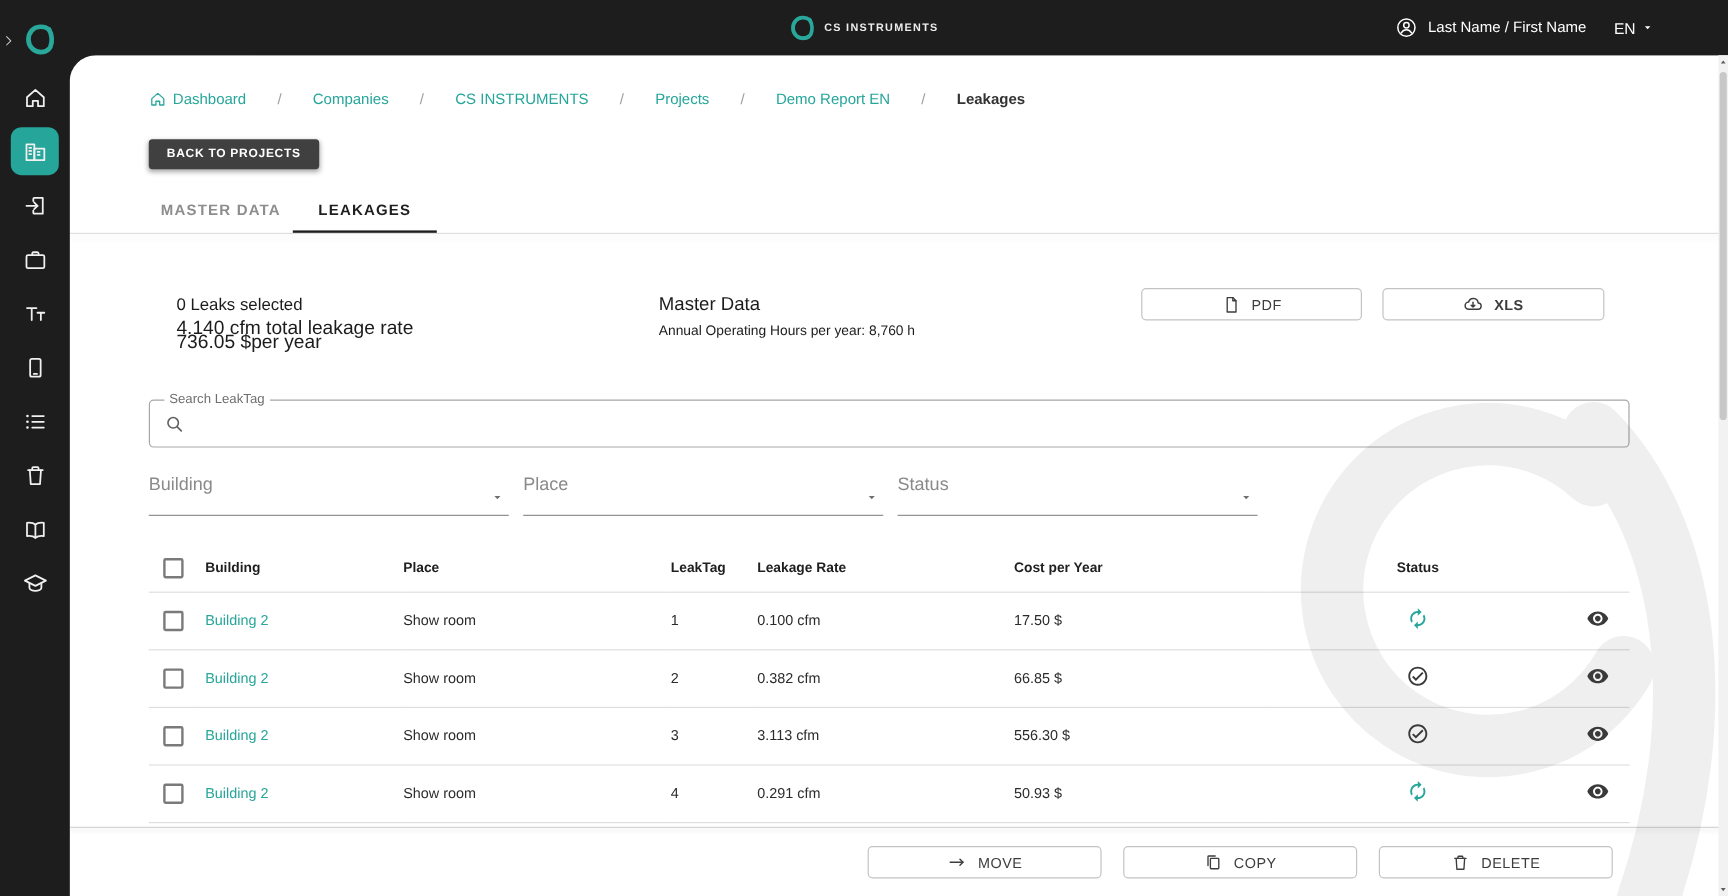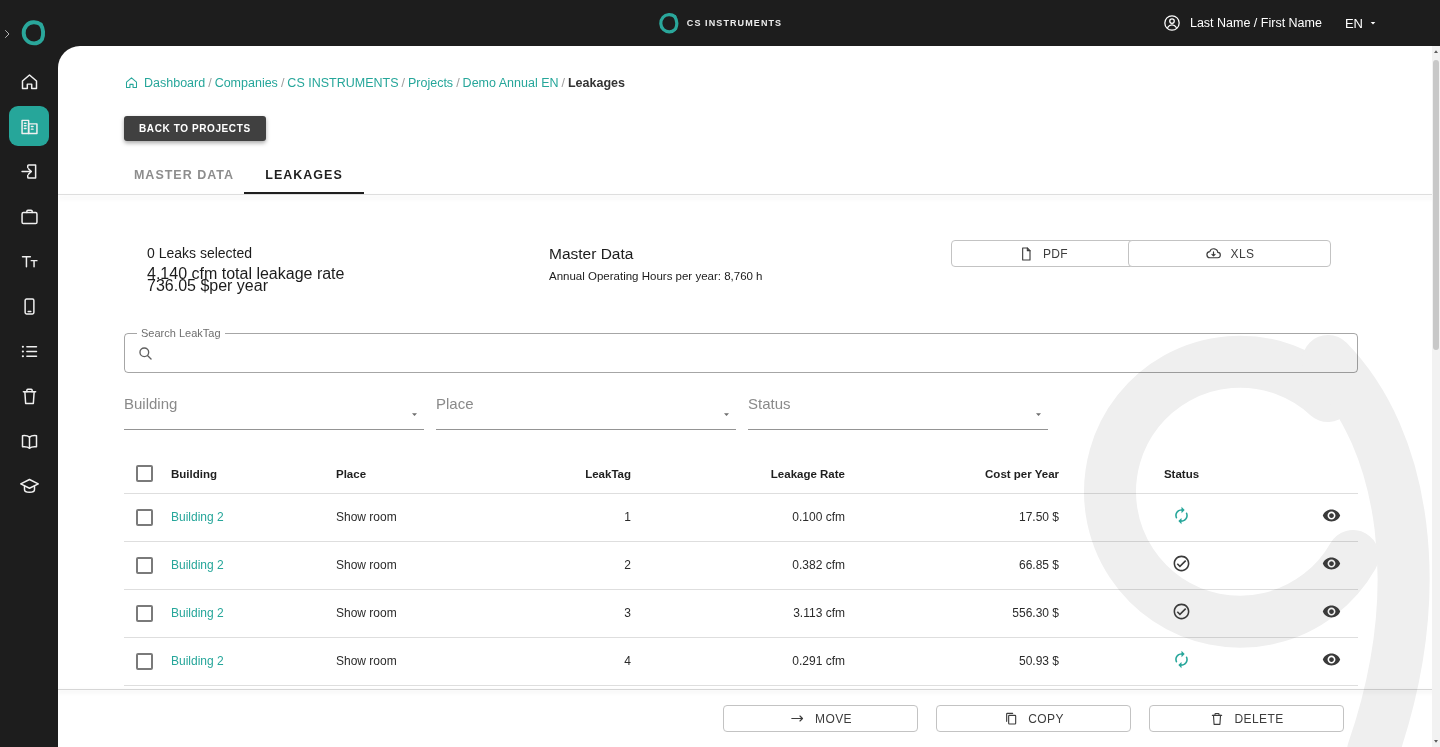--- a/index.html
+++ b/index.html
@@ -26,21 +26,21 @@
   .nav { position: absolute; top: 59px; left: 0; width: 58px; display: flex; flex-direction: column; }
   .nav-item { position: relative; width: 58px; height: 45px; display: flex; align-items: center; justify-content: center; color: #f0f0f0; cursor: pointer; }
   .nav-item svg { position: relative; width: 21px; height: 21px; }
   .nav-item.active::before { content: ""; position: absolute; left: 9px; top: 2px; width: 40px; height: 40px; background: #26a69a; border-radius: 9px; }
 
   
   .content { position: absolute; left: 58px; top: 46px; width: 1382px; height: 701px; background: #fff; border-top-left-radius: 22px; overflow: hidden; z-index: 4; }
 
   .watermark { position: absolute; left: 950px; top: 255px; pointer-events: none; }
 
-  .breadcrumb { position: absolute; top: 29px; left: 66px; display: flex; align-items: center; gap: 3px; font-size: 12.5px; }
+  .breadcrumb { position: absolute; top: 29px; left: 66px; display: flex; align-items: center; gap: 26px; font-size: 12.5px; }
   .breadcrumb a { color: #26a69a; text-decoration: none; cursor: pointer; display: flex; align-items: center; gap: 5px; }
   .breadcrumb .sep { color: #9e9e9e; }
   .breadcrumb .current { color: #333; font-weight: 700; }
 
   .back-btn { position: absolute; top: 70px; left: 66px; height: 25px; padding: 0 15px; background: #404040; color: #fff;
     font-family: "Liberation Sans", sans-serif; font-size: 10px; font-weight: 700; letter-spacing: .6px; border: none; border-radius: 3px;
     box-shadow: 0 2px 4px rgba(0,0,0,.35); cursor: pointer; }
 
   .tabbar { position: absolute; top: 110px; left: 66px; display: flex; }
   .tab { width: 120px; height: 38px; display: flex; align-items: center; justify-content: center;
@@ -55,39 +55,39 @@
   .leaks-summary .sub { font-size: 16px; line-height: 12px; }
 
   .masterdata-summary { position: absolute; left: 491px; top: 199px; color: #1c1c1c; }
   .masterdata-summary .h { font-size: 15.5px; margin-bottom: 7px; }
   .masterdata-summary .sub { font-size: 11.5px; }
 
   .btn-outline { height: 27px; border: 1px solid #c3c3c3; border-radius: 4px; background: #fff; display: flex; align-items: center;
     justify-content: center; gap: 9px; font-family: "Liberation Sans", sans-serif; font-size: 12px; letter-spacing: .4px; color: #3d3d3d; cursor: pointer; }
   .btn-outline svg { color: #3d3d3d; }
   .pdf-btn { position: absolute; left: 893px; top: 194px; width: 184px; }
-  .xls-btn { position: absolute; left: 1070px; top: 194px; width: 203px; }
+  .xls-btn { position: absolute; left: 1094px; top: 194px; width: 185px; font-weight: bold; }
 
   .search-field { position: absolute; left: 66px; top: 287px; width: 1234px; height: 40px; border: 1px solid rgba(0,0,0,.35); border-radius: 4px; background: transparent; }
   .search-label { position: absolute; top: -7px; left: 12px; background: #fff; padding: 0 4px; font-size: 11px; color: #6f6f6f; }
   .search-glyph { position: absolute; left: 11px; top: 10px; color: #5f5f5f; }
   .search-input { position: absolute; left: 40px; top: 0; width: 1180px; height: 38px; border: none; outline: none; background: transparent; font-size: 13px; font-family: "Liberation Sans", sans-serif; }
 
   .filter { position: absolute; top: 344px; width: 300px; height: 40px; border-bottom: 1px solid rgba(0,0,0,.42); cursor: pointer; }
   .filter-label { font-size: 15px; color: #8a8a8a; padding-top: 5px; }
   .filter-caret { position: absolute; right: 4px; bottom: 9px; color: #6f6f6f; }
   .filter-building { left: 66px; } .filter-place { left: 378px; } .filter-status { left: 690px; }
 
   .leak-table { position: absolute; left: 66px; top: 409px; width: 1234px; border-collapse: collapse; table-layout: fixed; }
   .leak-table th { height: 38px; font-size: 11.5px; font-weight: 700; color: #1f1f1f; border-bottom: 1px solid rgba(0,0,0,.13); }
   .leak-table td { height: 48px; font-size: 12px; color: #2b2b2b; border-bottom: 1px solid rgba(0,0,0,.13); }
   .c-building, .c-place { text-align: left; }
   th.c-building, td.c-building { padding-left: 7px; }
   th.c-place, td.c-place { padding-left: 2px; }
-  .c-leaktag, .c-rate, .c-cost { text-align: right; }
+  .c-leaktag, .c-rate, .c-cost { text-align: left; }
   .c-status, .c-eye, .c-check { text-align: center; }
   td.c-building { color: #26a69a; }
   .checkbox { display: inline-block; width: 17px; height: 17px; border: 2px solid #7a7a7a; border-radius: 2px; background: #fff; cursor: pointer; vertical-align: middle; }
   .status-icons svg { width: 19px; height: 19px; margin: 0 auto; }
   .status-icons [data-status] { display: none; }
   .icon-sync { fill: #26a69a; }
   .icon-check { fill: #3a3a3a; }
   .eye-btn { display: inline-flex; cursor: pointer; }
   .eye-btn svg { width: 19px; height: 19px; fill: #3a3a3a; }
 
@@ -229,21 +229,21 @@
           </svg>
         <span>Dashboard</span>
       </a>
       <span class="sep">/</span>
       <a>Companies</a>
       <span class="sep">/</span>
       <a>CS INSTRUMENTS</a>
       <span class="sep">/</span>
       <a>Projects</a>
       <span class="sep">/</span>
-      <a>Demo Annual EN</a>
+      <a>Demo Report EN</a>
       <span class="sep">/</span>
       <span class="current">Leakages</span>
     </div>
 
     <button class="back-btn">BACK TO PROJECTS</button>
 
     <div class="tabbar">
       <div class="tab">MASTER DATA</div>
       <div class="tab active">LEAKAGES</div>
     </div>

